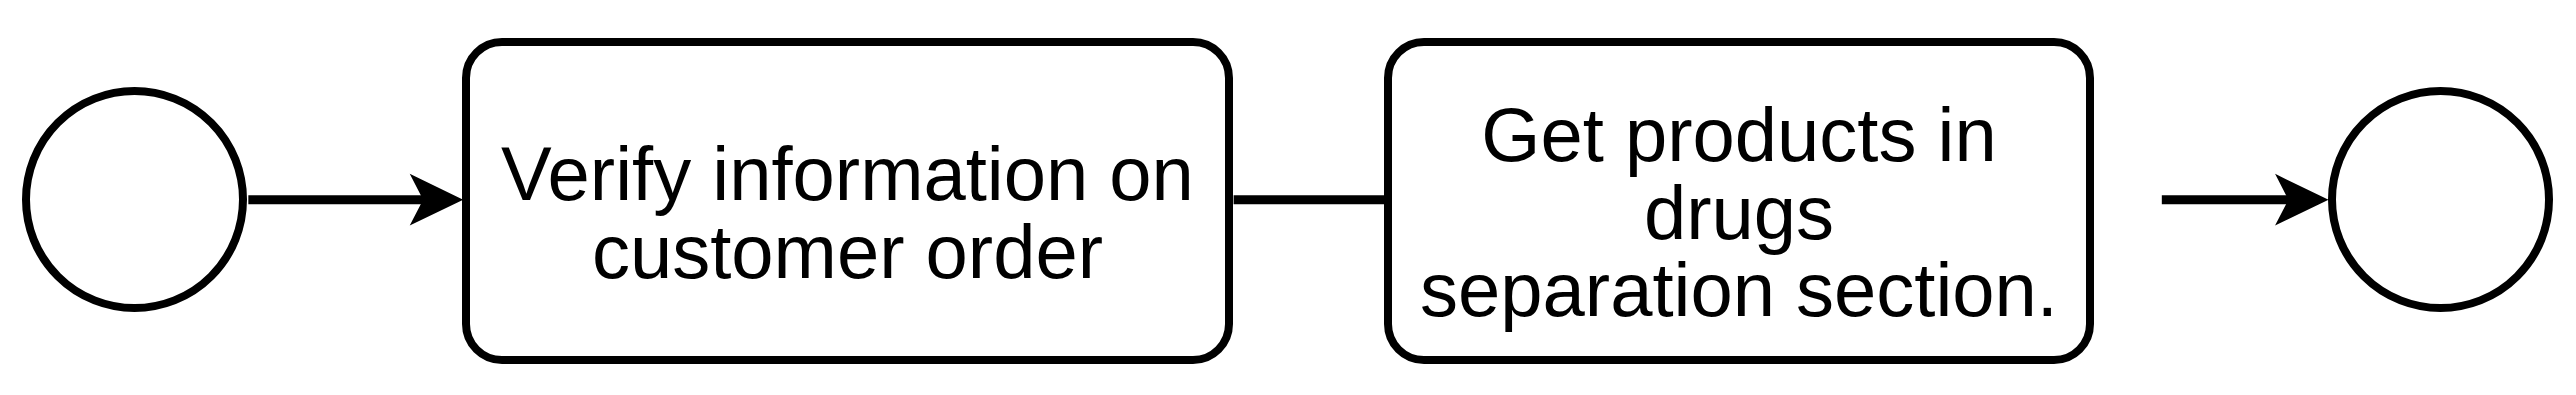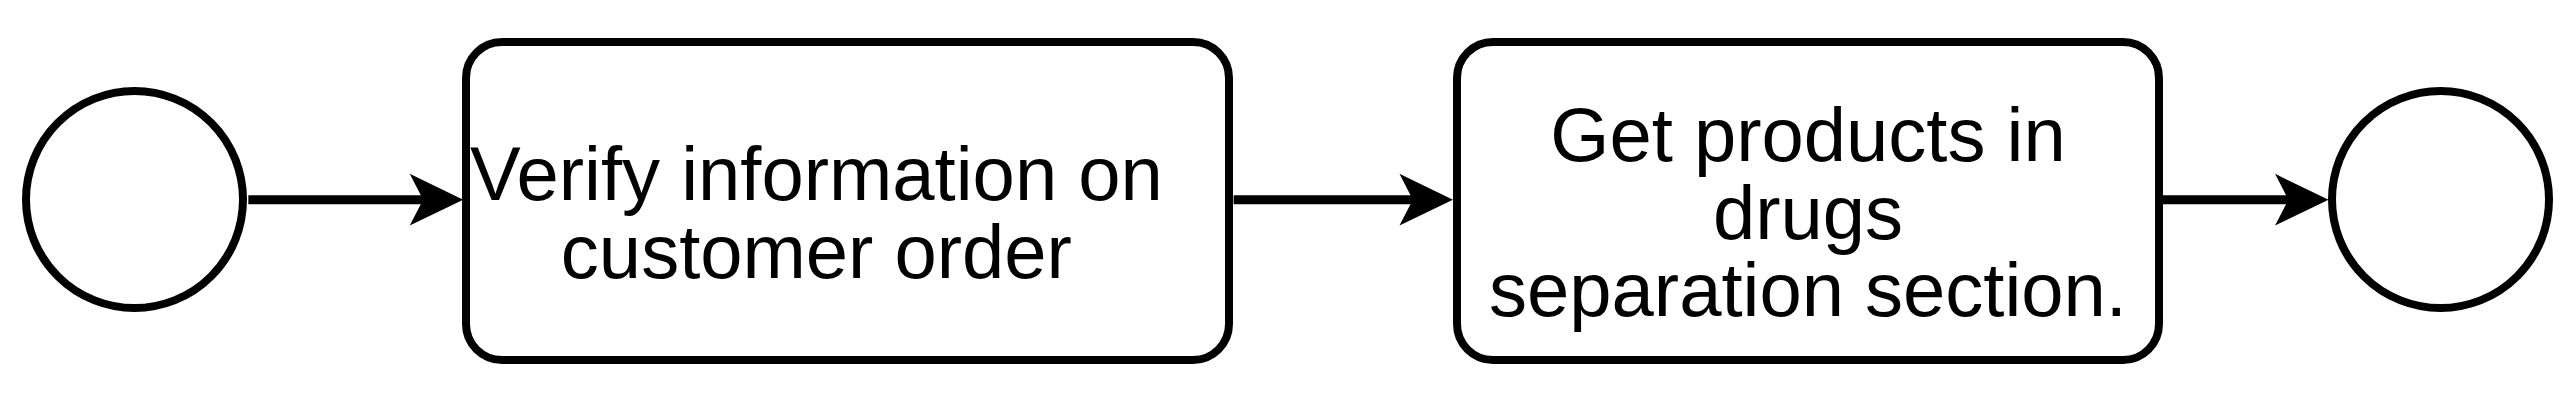--- a/index.html
+++ b/index.html
@@ -38,26 +38,26 @@
   .task-box {
     position: absolute;
     top: 38px;
     height: 326px;
     box-sizing: border-box;
     border: 8px solid #000000;
     border-radius: 40px;
     background: #ffffff;
     display: flex;
     align-items: center;
-    justify-content: flex-start;
+    justify-content: center;
     text-align: center;
     padding-top: 23px;
   }
   .task-box.task1 { left: 462px;  width: 771px; }
-  .task-box.task2 { left: 1453px; width: 710px; }
+  .task-box.task2 { left: 1384px; width: 710px; }
   .task-label {
     font-size: 76px;
     line-height: 1.02;
     color: #000000;
     white-space: pre-line;
   }
 </style>
 </head>
 <body>
 

